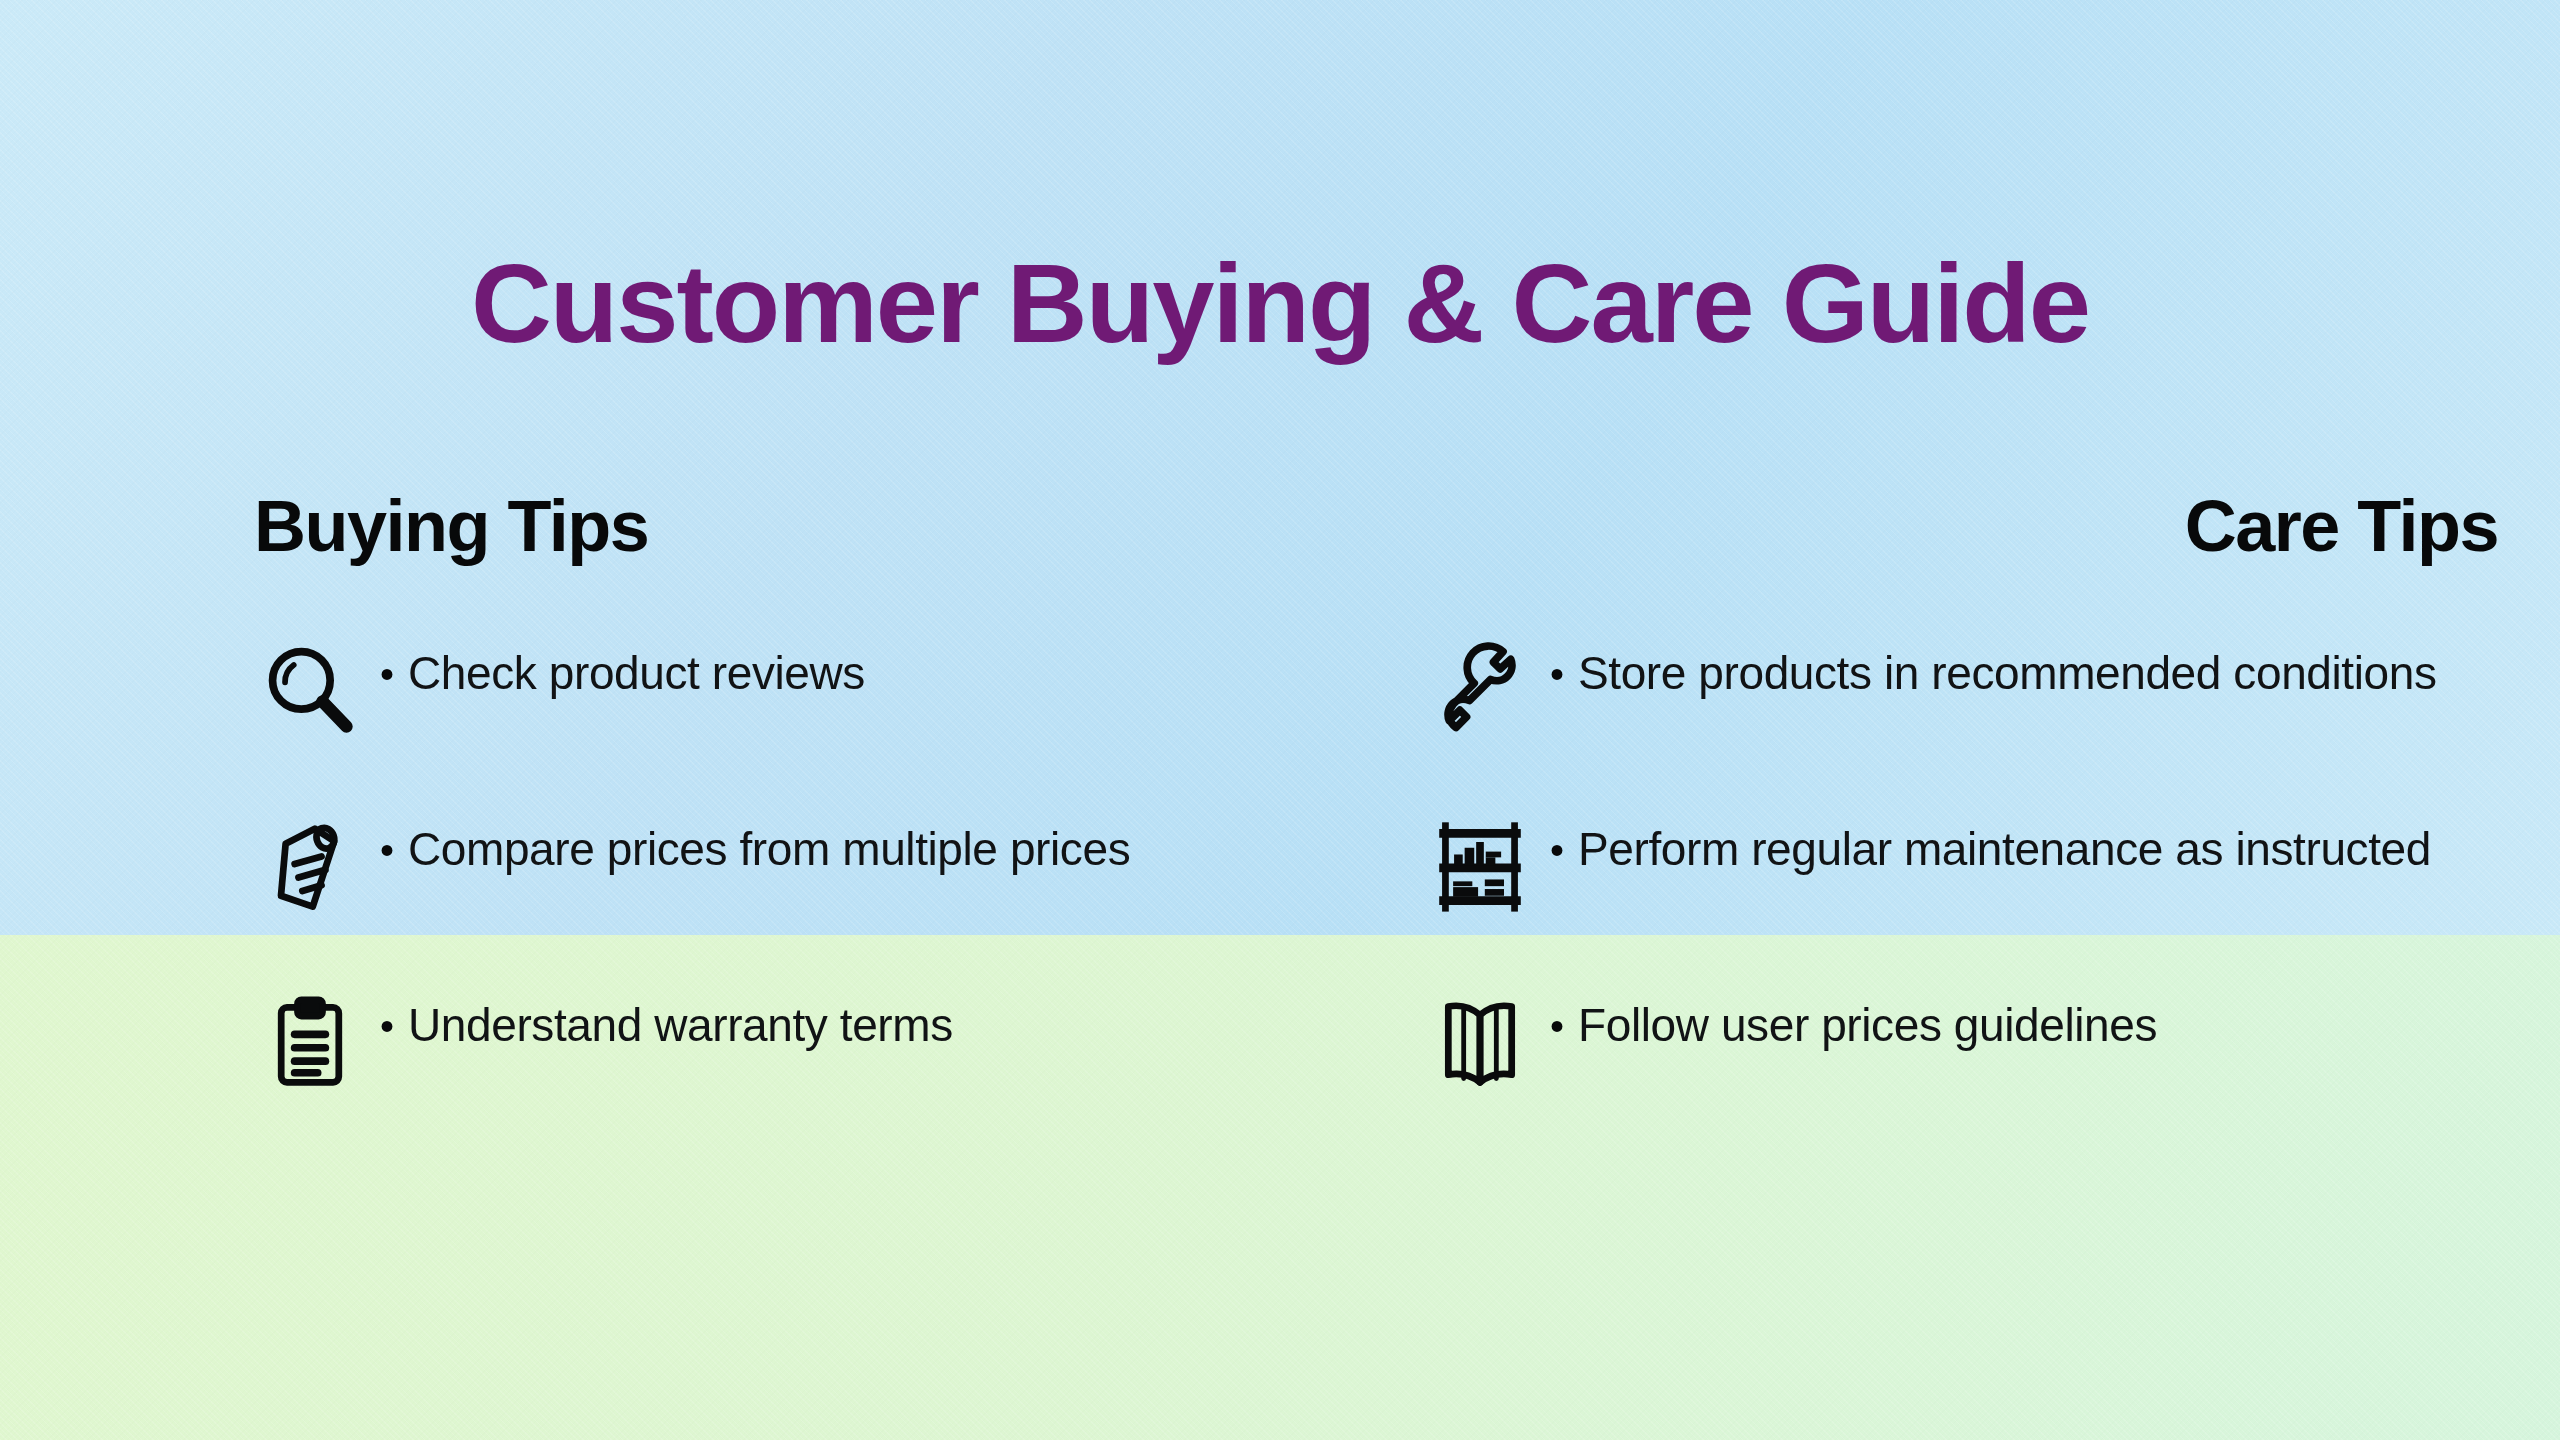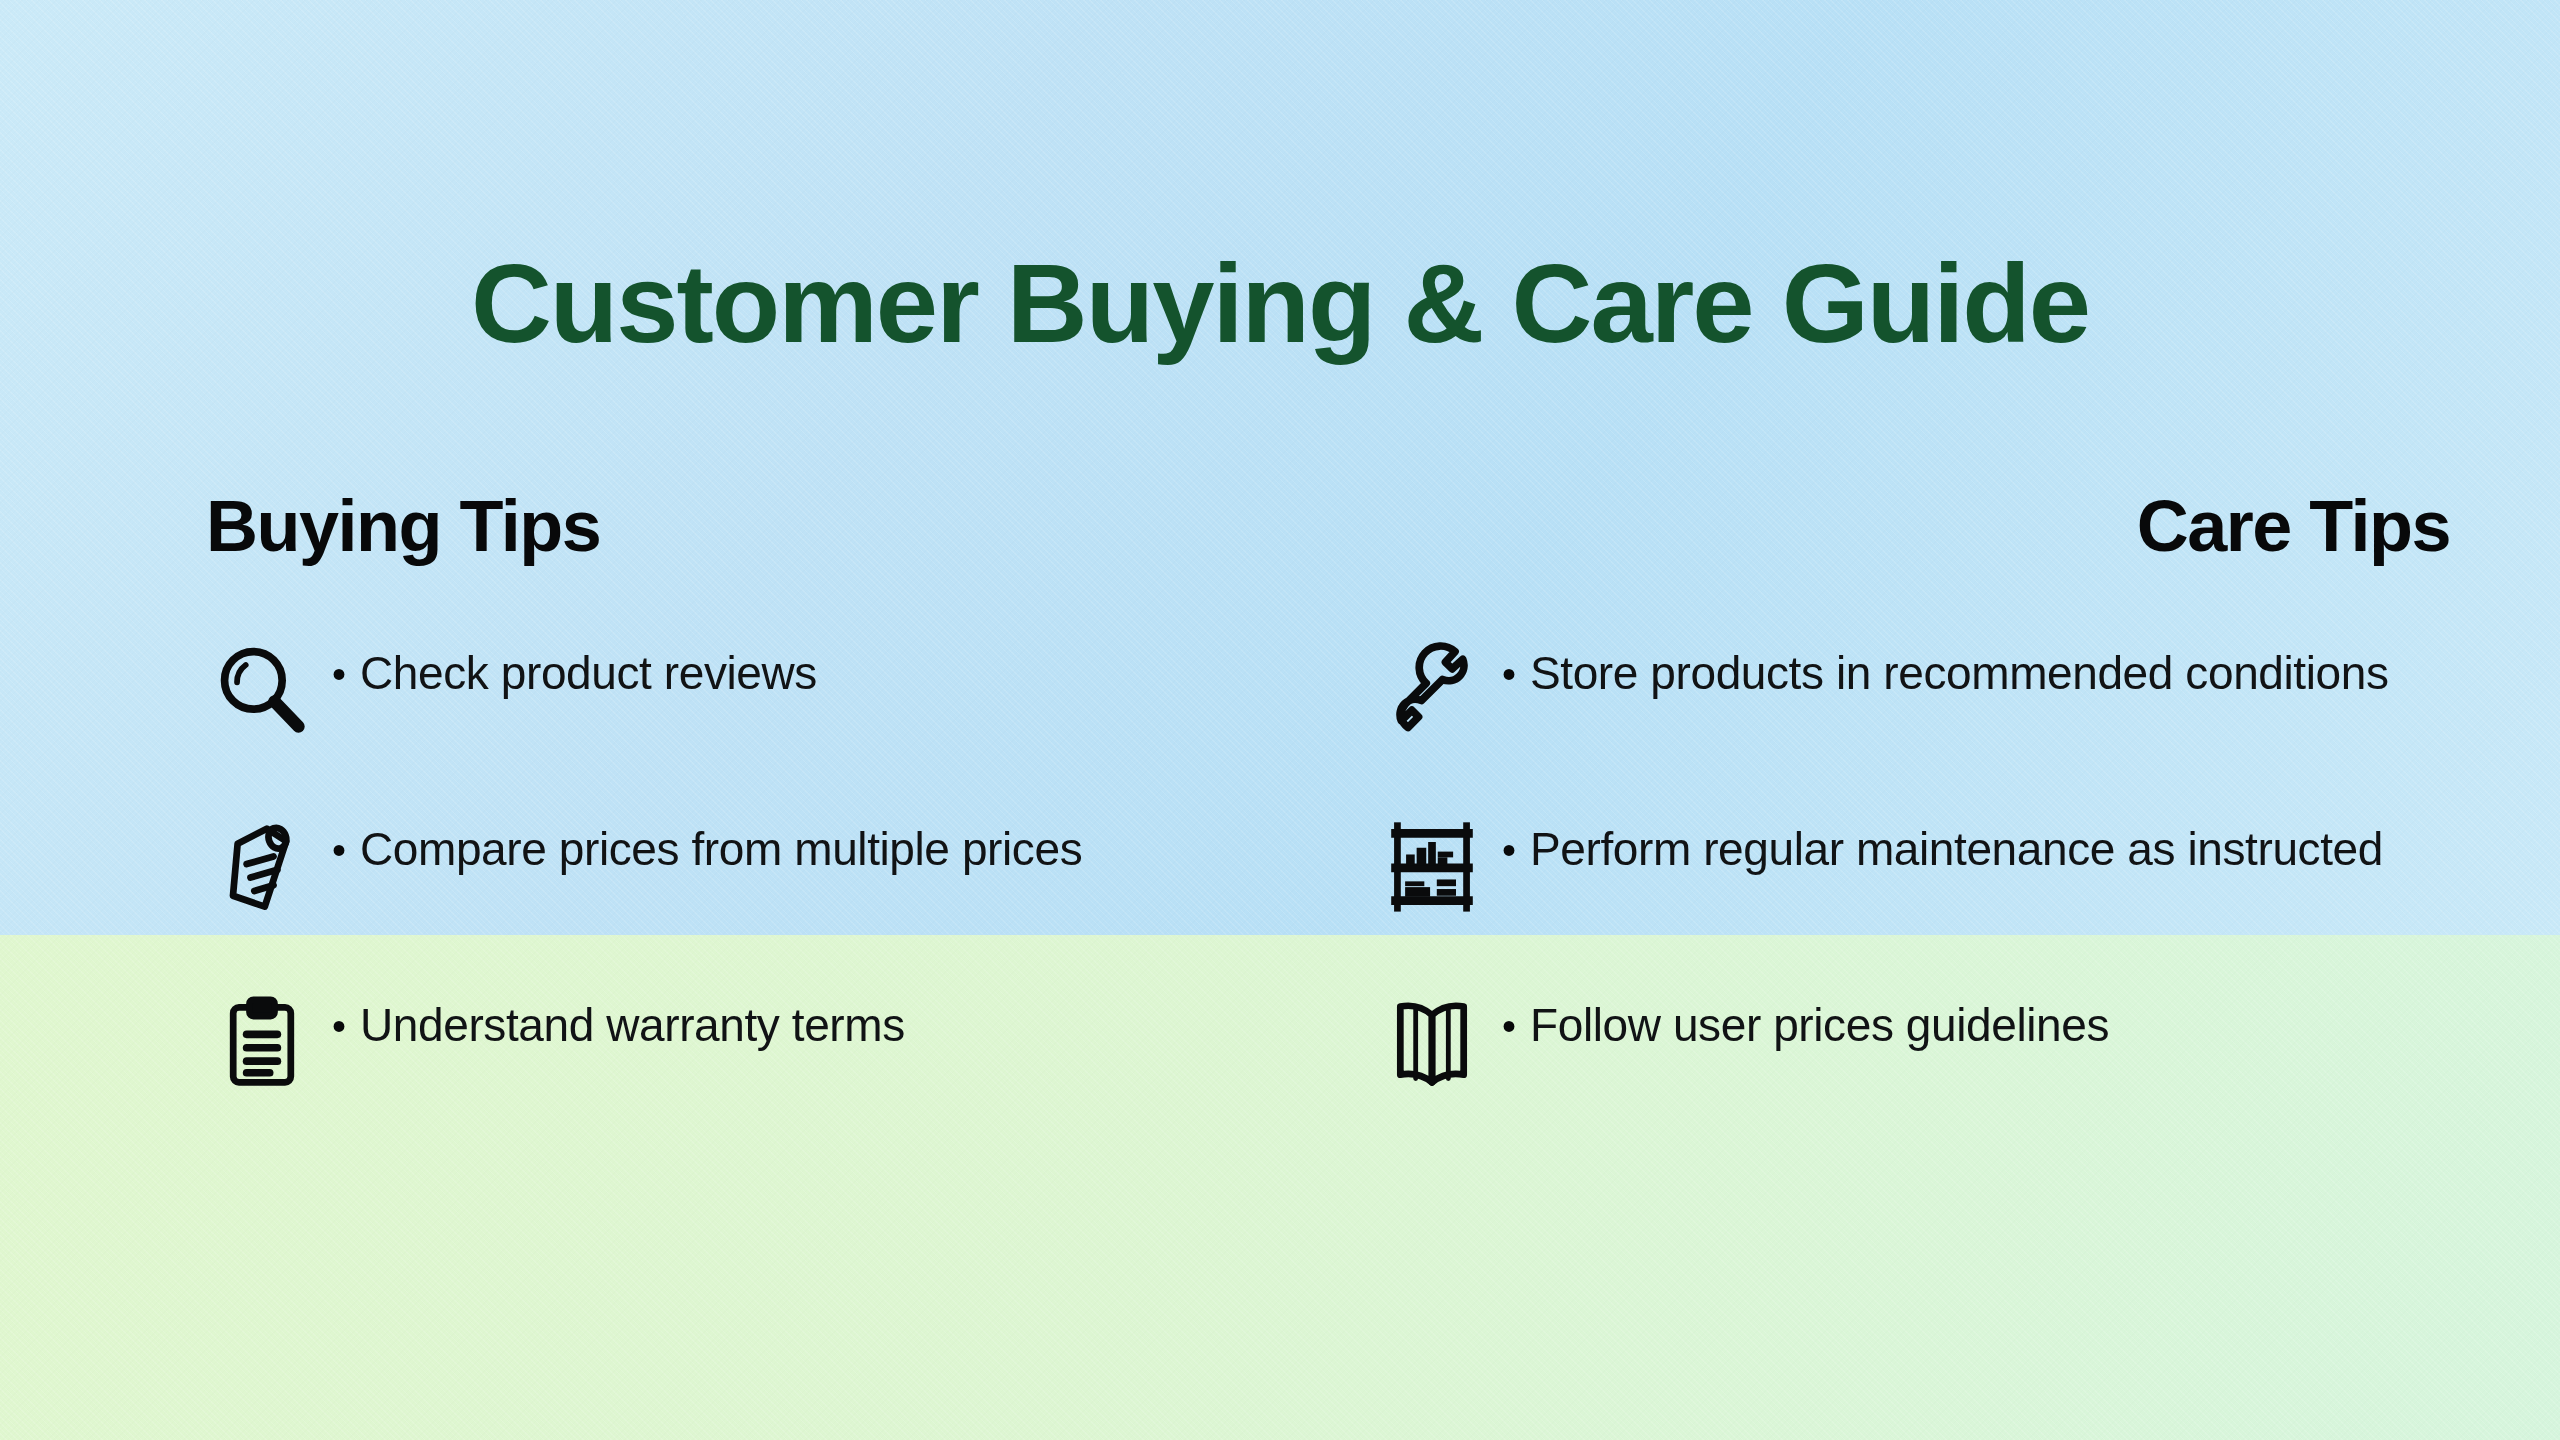--- a/index.html
+++ b/index.html
@@ -59,26 +59,27 @@
   .page-title {
     position: absolute;
     top: 170px;
     left: 0;
     width: 100%;
     text-align: center;
     font-size: 112px;
     line-height: 1.05;
     font-weight: 700;
     letter-spacing: -2px;
-    color: #14532d;
+    color: #701a75;
   }
 
   .column {
     position: absolute;
     top: 490px;
+    margin-left: 48px;
   }
   .column-left  { left: 200px;  width: 1060px; }
   .column-right { left: 1370px; width: 1080px; }
 
   .column-heading {
     font-size: 72px;
     font-weight: 700;
     letter-spacing: -1.5px;
     color: #08090a;
     margin: 0 0 78px 0;

